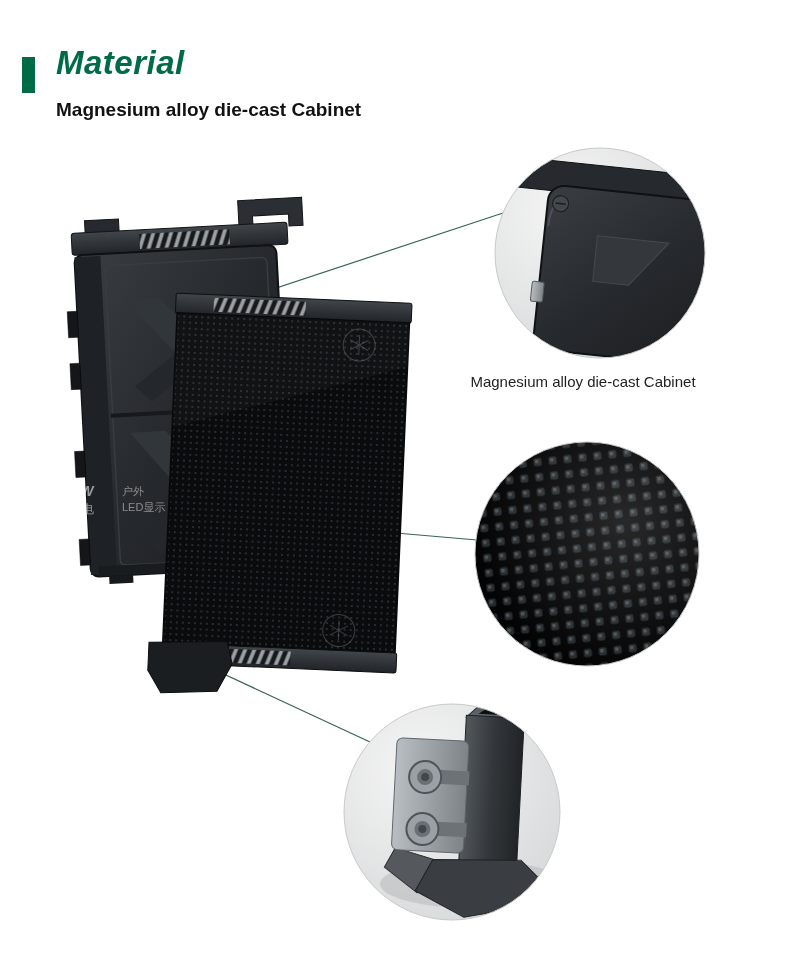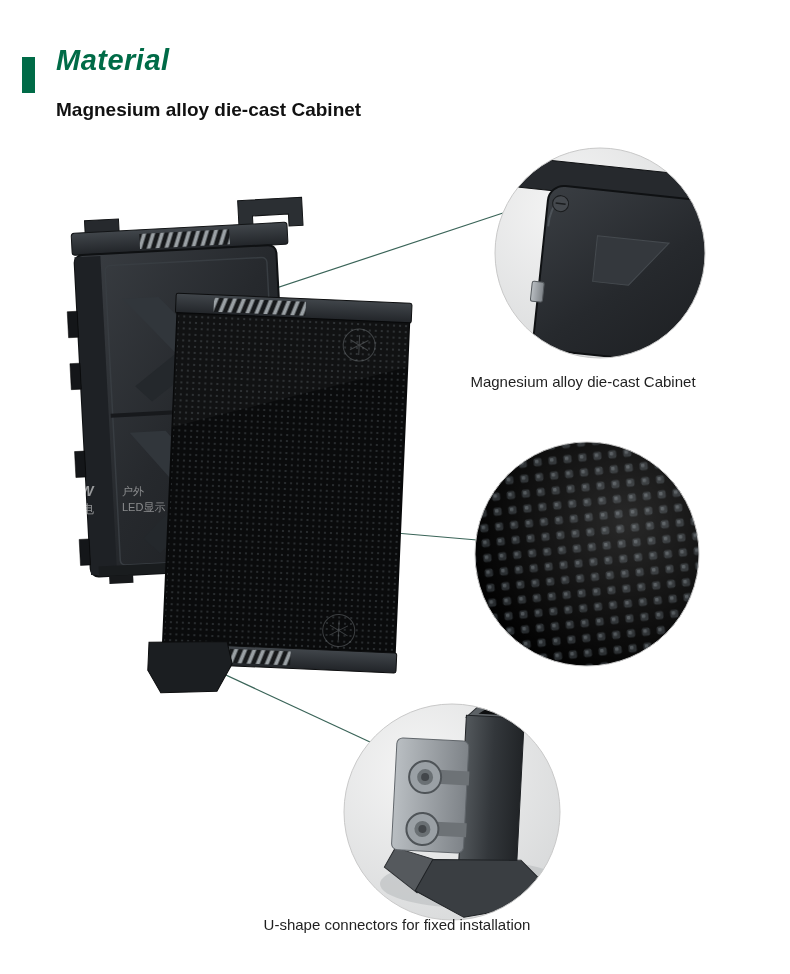--- a/index.html
+++ b/index.html
@@ -17,21 +17,21 @@
   }
   .accent-bar {
     position: absolute;
     left: 22px; top: 57px;
     width: 13px; height: 36px;
     background: var(--accent);
   }
   .title {
     position: absolute;
     left: 56px; top: 44px;
-    font-size: 29px;
+    font-size: 33px;
     font-style: italic;
     font-weight: bold;
     color: var(--accent);
     letter-spacing: 0.5px;
   }
   .subtitle {
     position: absolute;
     left: 56px; top: 99px;
     font-size: 19px;
     font-weight: bold;
@@ -215,15 +215,14 @@
           <circle cx="424" cy="832" r="16" fill="#9aa0a5" stroke="#4f5458" stroke-width="2"></circle>
           <circle cx="424" cy="832" r="8" fill="#6a7074"></circle>
           <circle cx="424" cy="832" r="4" fill="#43474b"></circle>
         </g>
       </g>
       <circle cx="452" cy="812" r="108" fill="none" stroke="#c9c9c9" stroke-width="1"></circle>
     </g>
   </svg>
 
   <div class="callout-label label-cabinet">Magnesium alloy die-cast Cabinet</div>
-  <div class="callout-label label-connector">U-shape connectors for fixed installation</div>
 
 </div>
 
 </body></html>

